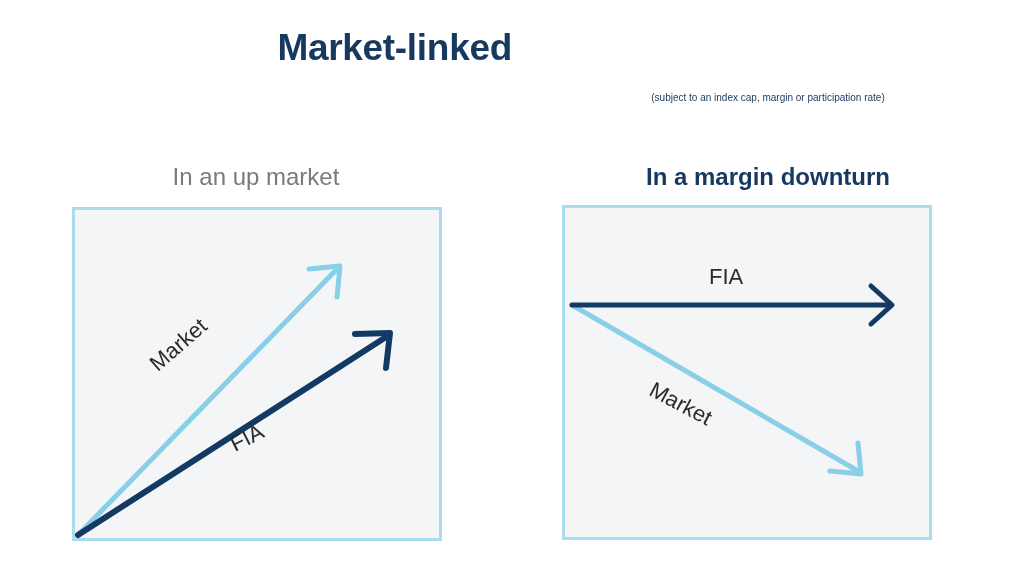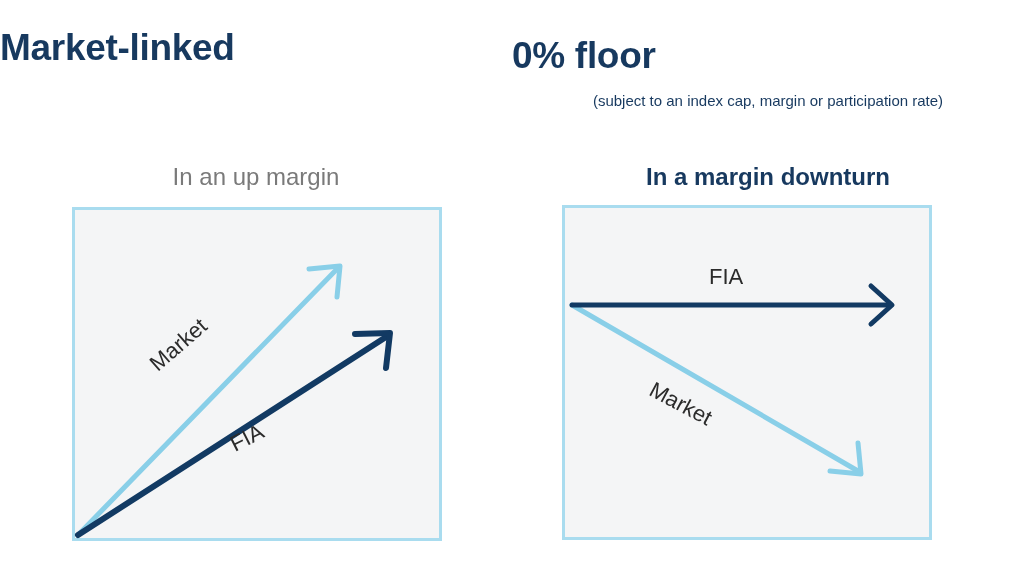--- a/index.html
+++ b/index.html
@@ -25,21 +25,21 @@
     top: 0;
     height: 581px;
   }
   .panel-left  { left: 0;   width: 512px; }
   .panel-right { left: 512px; width: 512px; }
 
   .heading {
     position: absolute;
     left: 0;
     width: 100%;
-    text-align: left;
+    text-align: right;
     color: #17395f;
     font-weight: bold;
     letter-spacing: -0.3px;
   }
   .heading-left {
     top: 24px;
     font-size: 37px;
     line-height: 47px;
   }
   .heading-right {
@@ -47,21 +47,21 @@
     font-size: 37px;
     line-height: 47px;
   }
   .subtitle {
     position: absolute;
     left: 0;
     width: 100%;
     top: 92px;
     text-align: center;
     color: #17395f;
-    font-size: 15px;
+    font-size: 10px;
     font-weight: normal;
   }
   .subheading {
     position: absolute;
     left: 0;
     width: 100%;
     text-align: center;
     font-size: 24px;
     top: 163px;
   }
@@ -124,21 +124,21 @@
 <body>
 
 <div class="stage">
 
   <div class="panel panel-left">
 
     <div class="heading heading-left">
       <div>Market-linked</div>
     </div>
 
-    <div class="subheading subheading-left">In an up margin</div>
+    <div class="subheading subheading-left">In an up market</div>
 
     <div class="plotbox plot-left">
       <svg width="376" height="340" viewBox="0 0 376 340">
 
         <g>
           <line x1="6" y1="328" x2="265" y2="62" stroke="#89cfe8" stroke-width="5" stroke-linecap="round"></line>
           <polyline points="237,62 268,59 265,90" fill="none" stroke="#89cfe8" stroke-width="5" stroke-linecap="round" stroke-linejoin="round"></polyline>
         </g>
 
         <g>
@@ -149,21 +149,20 @@
     </div>
 
     <div class="arrow-label lbl-market-up">Market</div>
 
     <div class="arrow-label lbl-fia-up">FIA</div>
 
   </div>
 
   <div class="panel panel-right">
 
-    <div class="heading heading-right">0% floor</div>
 
     <div class="subtitle">(subject to an index cap, margin or participation rate)</div>
 
     <div class="subheading subheading-right">In a margin downturn</div>
 
     <div class="plotbox plot-right">
       <svg width="376" height="341" viewBox="0 0 376 341">
 
         <g>
           <line x1="10" y1="100" x2="296" y2="266" stroke="#89cfe8" stroke-width="5" stroke-linecap="round"></line>

